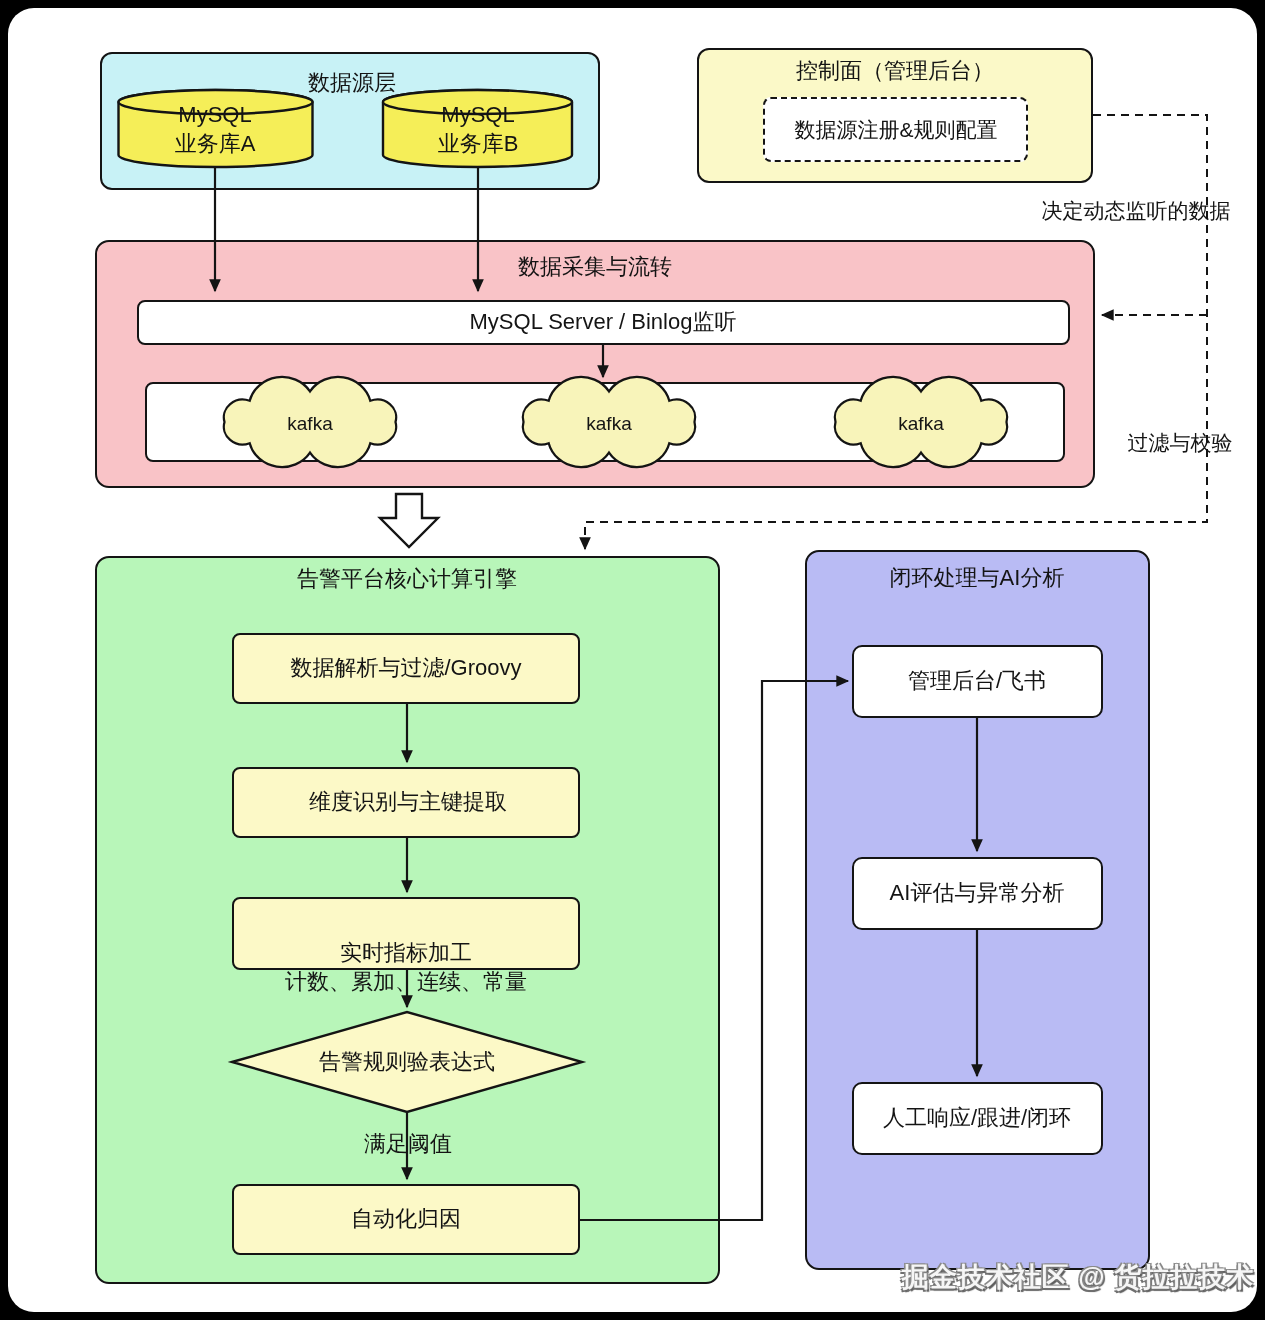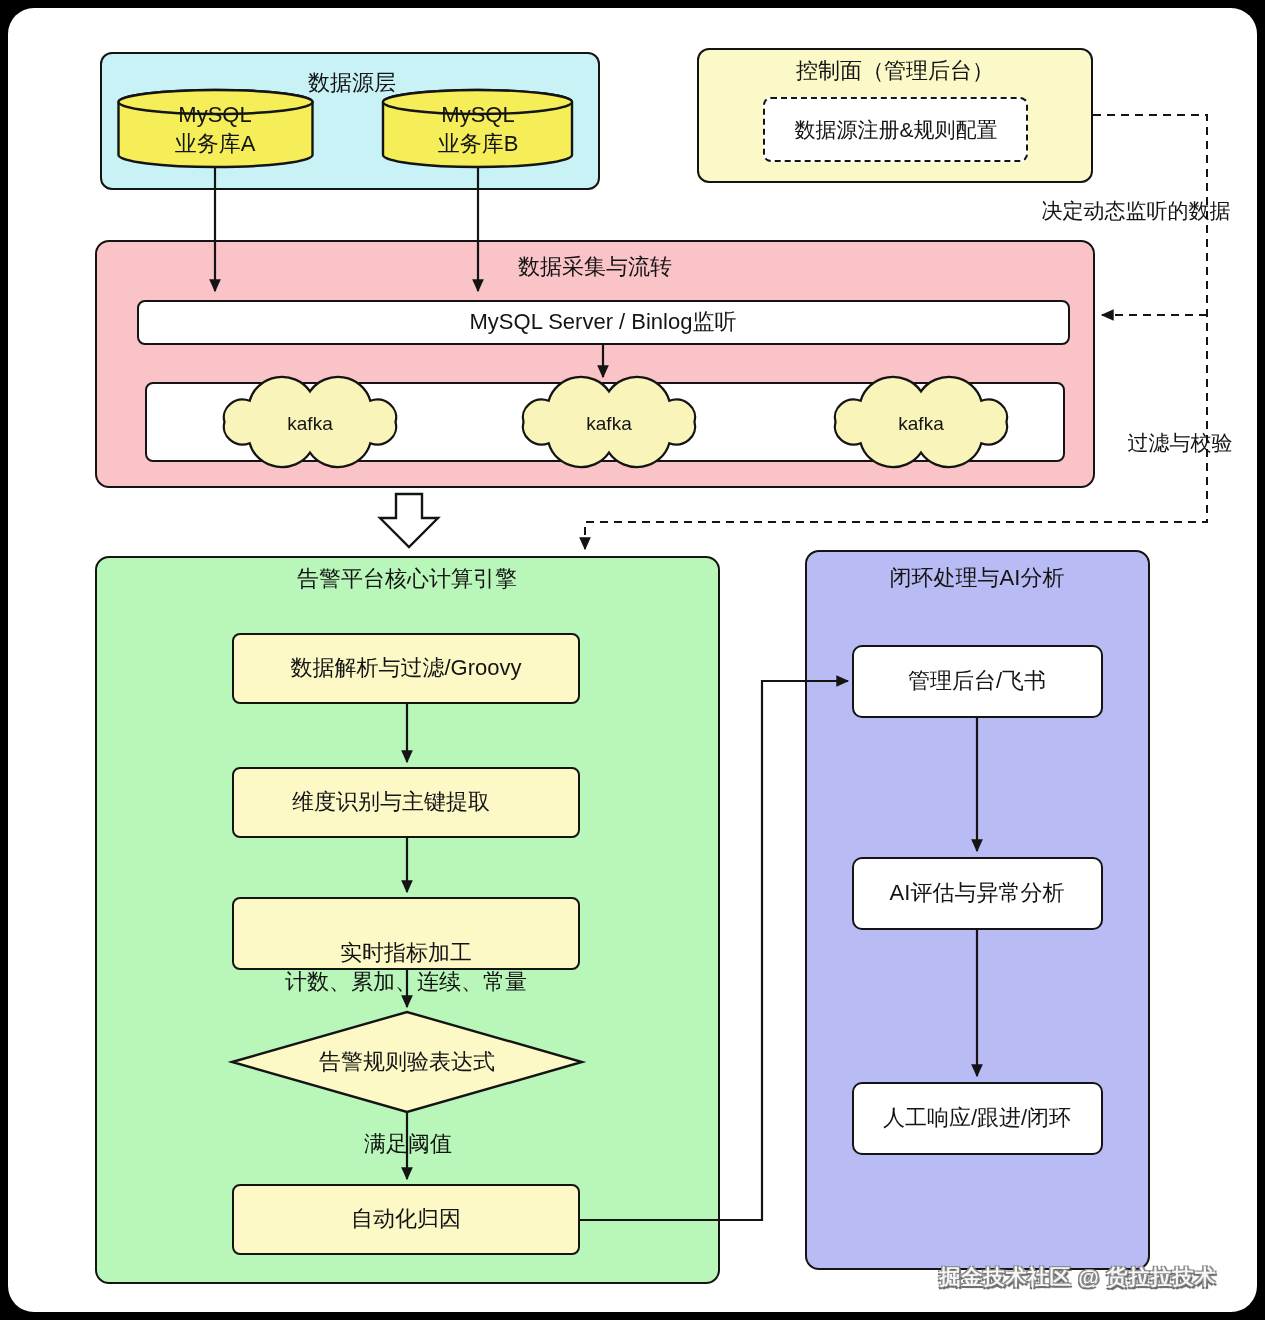--- a/index.html
+++ b/index.html
@@ -16,21 +16,21 @@
   .purple{background:#b9bbf4;border-radius:14px;}
   .ybox{background:#fcf9c7;border-radius:8px;}
   .wbox{background:#fff;border-radius:10px;}
   .overlay{position:absolute;left:0;top:0;z-index:5;}
   .lbl{position:absolute;transform:translate(-50%,-50%);white-space:nowrap;z-index:8;
        font-size:22px;line-height:1.3;text-align:center;}
   .lbl.small{font-size:19px;}
   .lbl.mid{font-size:21px;}
   .lbl.two span{display:block;}
   .watermark{position:absolute;transform:translate(-50%,-50%);white-space:nowrap;z-index:12;
-       font-size:21px;font-weight:700;letter-spacing:1px;color:rgba(255,255,255,.92);
+       font-size:27px;font-weight:700;letter-spacing:1px;color:rgba(255,255,255,.92);
        text-shadow:-1.5px -1.5px 0 #8a8a8a,1.5px -1.5px 0 #8a8a8a,-1.5px 1.5px 0 #6f6f6f,
                    2px 2px 1px #5d5d5d;}
 </style>
 </head>
 <body>
 
 <div class="stage">
   <div class="canvas"></div>
 
   <div class="panel cyan" style="left:100px;top:52px;width:500px;height:138px;"></div>
@@ -114,21 +114,21 @@
 
   <div class="lbl small" style="left:310px;top:424px;">kafka</div>
   <div class="lbl small" style="left:609px;top:424px;">kafka</div>
   <div class="lbl small" style="left:921px;top:424px;">kafka</div>
 
   <div class="lbl mid" style="left:1120px;top:211px;margin-left:16px;">决定动态监听的数据</div>
   <div class="lbl mid" style="left:1180px;top:434px;margin-top:9px;">过滤与校验</div>
 
   <div class="lbl" style="left:407px;top:579px;">告警平台核心计算引擎</div>
   <div class="lbl" style="left:406px;top:668px;">数据解析与过滤/Groovy</div>
-  <div class="lbl" style="left:391px;top:802px;">维度识别与主键提取</div>
+  <div class="lbl" style="left:408px;top:802px;">维度识别与主键提取</div>
   <div class="lbl two" style="left:406px;top:933px;margin-top:35px;">
     <span>实时指标加工</span>
     <span>计数、累加、连续、常量</span>
   </div>
   <div class="lbl" style="left:407px;top:1062px;">告警规则验表达式</div>
   <div class="lbl" style="left:408px;top:1144px;">满足阈值</div>
   <div class="lbl" style="left:406px;top:1219px;">自动化归因</div>
 
   <div class="lbl" style="left:977px;top:578px;">闭环处理与AI分析</div>
   <div class="lbl" style="left:977px;top:681px;">管理后台/飞书</div>

